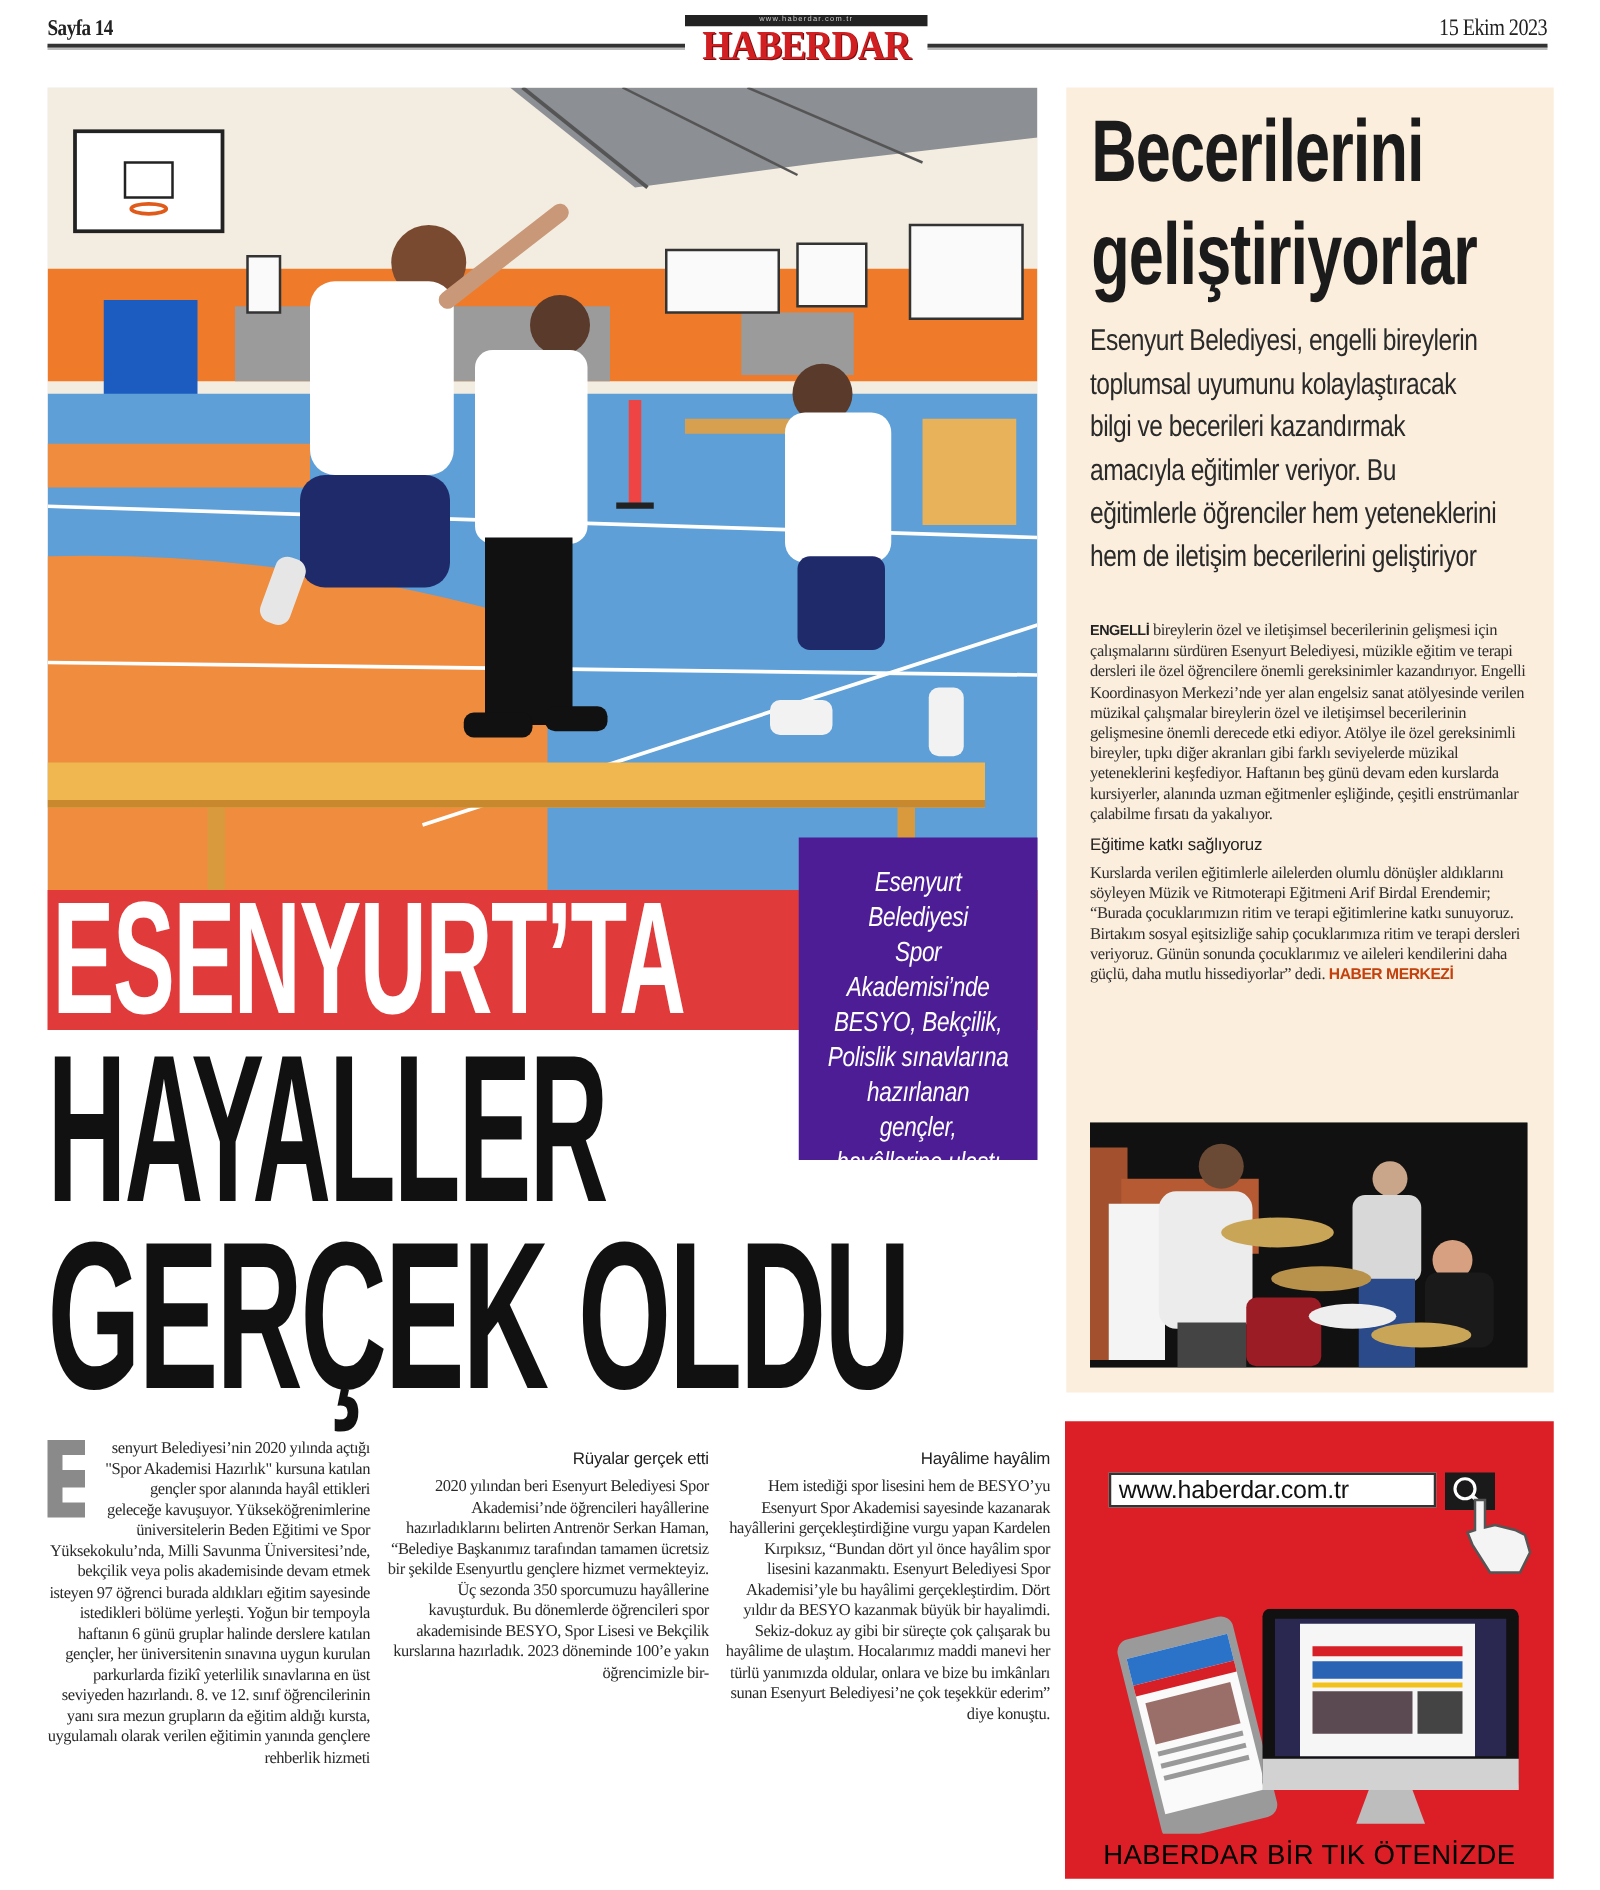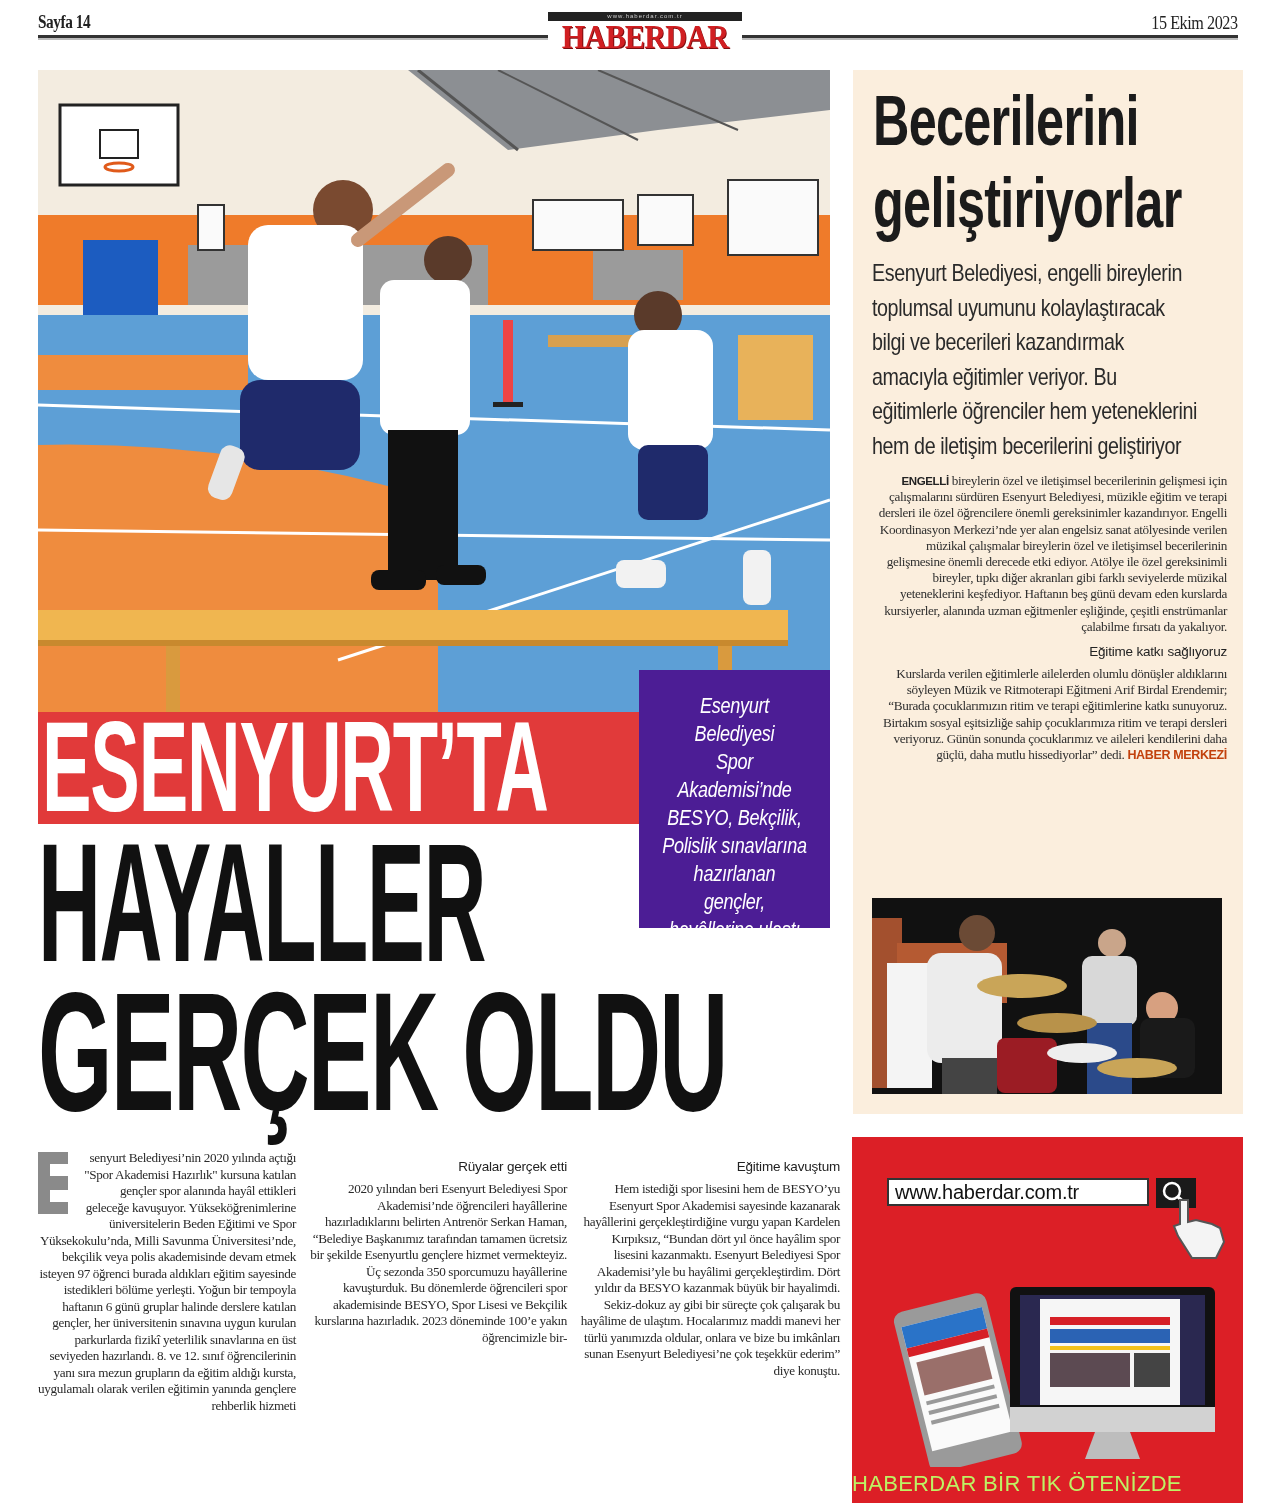--- a/index.html
+++ b/index.html
@@ -37,34 +37,34 @@
   .col3 { left: 578px; width: 262px; }
   .dropcap { float: left; width: 30px; height: 62px; margin: 2px 8px 0 0; background: #8a8a8a; position: relative; }
   .dropcap::before { content: ""; position: absolute; left: 12px; top: 12px; width: 18px; height: 12px; background: #fff; }
   .dropcap::after { content: ""; position: absolute; left: 12px; top: 38px; width: 18px; height: 12px; background: #fff; }
   .subhead { font-family: "Liberation Sans", sans-serif; font-weight: normal; font-size: 13.5px; line-height: 17px; margin: 8px 0 6px 0; color: #222; letter-spacing: -0.2px; }
 
   
   .side-box { position: absolute; left: 853px; top: 70px; width: 390px; height: 1044px; background: #fbeedd; }
   .side-title { position: absolute; left: 873px; top: 80px; width: 360px; font-family: "Liberation Sans", sans-serif; font-weight: 900; font-size: 70px; line-height: 82px; color: #1b1b1b; letter-spacing: -1px; transform: scaleX(0.72); transform-origin: left; white-space: pre-line; }
   .side-deck { position: absolute; left: 872px; top: 256px; width: 370px; font-family: "Liberation Sans", sans-serif; font-size: 24px; line-height: 34.5px; color: #2a2a2a; letter-spacing: -0.5px; transform: scaleX(0.82); transform-origin: left; white-space: pre-line; width: 440px; }
-  .side-body { position: absolute; left: 872px; top: 473px; width: 355px; font-family: "Liberation Serif", serif; font-size: 13.2px; line-height: 16.2px; color: #2f2f2f; letter-spacing: -0.35px; text-align: right; }
+  .side-body { position: absolute; left: 872px; top: 496px; width: 355px; font-family: "Liberation Serif", serif; font-size: 13.2px; line-height: 16.2px; color: #2f2f2f; letter-spacing: -0.35px; }
   .side-body .lead { font-family: "Liberation Sans", sans-serif; font-weight: bold; font-size: 11.5px; color: #222; }
   .side-body .byline { font-family: "Liberation Sans", sans-serif; font-weight: bold; font-size: 12.5px; color: #c2410c; }
   .side-photo { position: absolute; left: 872px; top: 898px; width: 350px; height: 196px; overflow: hidden; background: #111; }
 
   
   .ad { position: absolute; left: 852px; top: 1137px; width: 391px; height: 366px; background: #dc1f26; overflow: hidden; }
   .ad-url { position: absolute; left: 35px; top: 41px; width: 262px; height: 28px; background: #fff; border: 2px solid #333; font-family: "Liberation Sans", sans-serif; font-size: 20px; line-height: 24px; color: #111; padding-left: 6px; letter-spacing: -0.2px; }
   .ad-search { position: absolute; left: 304px; top: 41px; width: 40px; height: 30px; background: #1a1a1a; }
   .ad-search svg { position: absolute; left: 4px; top: 2px; }
   .ad-hand { position: absolute; left: 318px; top: 55px; }
   .ad-tagline { position: absolute; left: 32px; top: 81px; font-family: "Liberation Sans", sans-serif; font-size: 21px; line-height: 26px; color: #fde7e7; white-space: pre-line; letter-spacing: -0.2px; }
   .ad-devices { position: absolute; left: 38px; top: 150px; width: 340px; height: 180px; }
-  .ad-footer { position: absolute; left: 0; top: 333px; width: 391px; font-family: "Liberation Sans", sans-serif; font-size: 22px; line-height: 28px; color: #bef264; letter-spacing: 0.3px; }
+  .ad-footer { position: absolute; left: 0; top: 333px; width: 391px; text-align: center; font-family: "Liberation Sans", sans-serif; font-size: 22px; line-height: 28px; color: #000000; letter-spacing: 0.3px; }
 </style>
 </head>
 <body>
 
 <header class="masthead">
   <div class="page-num">Sayfa 14</div>
   <div class="rule left"></div>
   <div class="logo">
     <div class="logo-bar">www.haberdar.com.tr</div>
     <div class="logo-word">HABERDAR</div>
@@ -153,21 +153,21 @@
 
 <article class="col col1">
   <div class="dropcap"></div>
   <p>senyurt Belediyesi’nin 2020 yılında açtığı "Spor Akademisi Hazırlık" kursuna katılan gençler spor alanında hayâl ettikleri geleceğe kavuşuyor. Yükseköğrenimlerine üniversitelerin Beden Eğitimi ve Spor Yüksekokulu’nda, Milli Savunma Üniversitesi’nde, bekçilik veya polis akademisinde devam etmek isteyen 97 öğrenci burada aldıkları eğitim sayesinde istedikleri bölüme yerleşti. Yoğun bir tempoyla haftanın 6 günü gruplar halinde derslere katılan gençler, her üniversitenin sınavına uygun kurulan parkurlarda fizikî yeterlilik sınavlarına en üst seviyeden hazırlandı. 8. ve 12. sınıf öğrencilerinin yanı sıra mezun grupların da eğitim aldığı kursta, uygulamalı olarak verilen eğitimin yanında gençlere rehberlik hizmeti</p>
 </article>
 <article class="col col2">
   <h3 class="subhead">Rüyalar gerçek etti</h3>
   <p>2020 yılından beri Esenyurt Belediyesi Spor Akademisi’nde öğrencileri hayâllerine hazırladıklarını belirten Antrenör Serkan Haman, “Belediye Başkanımız tarafından tamamen ücretsiz bir şekilde Esenyurtlu gençlere hizmet vermekteyiz. Üç sezonda 350 sporcumuzu hayâllerine kavuşturduk. Bu dönemlerde öğrencileri spor akademisinde BESYO, Spor Lisesi ve Bekçilik kurslarına hazırladık. 2023 döneminde 100’e yakın öğrencimizle bir-</p>
 </article>
 <article class="col col3">
-  <h3 class="subhead">Eğitime kavuştum</h3>
+  <h3 class="subhead">Hayâlime hayâlim</h3>
   <p>Hem istediği spor lisesini hem de BESYO’yu Esenyurt Spor Akademisi sayesinde kazanarak hayâllerini gerçekleştirdiğine vurgu yapan Kardelen Kırpıksız, “Bundan dört yıl önce hayâlim spor lisesini kazanmaktı. Esenyurt Belediyesi Spor Akademisi’yle bu hayâlimi gerçekleştirdim. Dört yıldır da BESYO kazanmak büyük bir hayalimdi. Sekiz-dokuz ay gibi bir süreçte çok çalışarak bu hayâlime de ulaştım. Hocalarımız maddi manevi her türlü yanımızda oldular, onlara ve bize bu imkânları sunan Esenyurt Belediyesi’ne çok teşekkür ederim” diye konuştu.</p>
 </article>
 
 <aside class="side-box"></aside>
 <h2 class="side-title">Becerilerini
 geliştiriyorlar</h2>
 <p class="side-deck">Esenyurt Belediyesi, engelli bireylerin
 toplumsal uyumunu kolaylaştıracak
 bilgi ve becerileri kazandırmak
 amacıyla eğitimler veriyor. Bu

